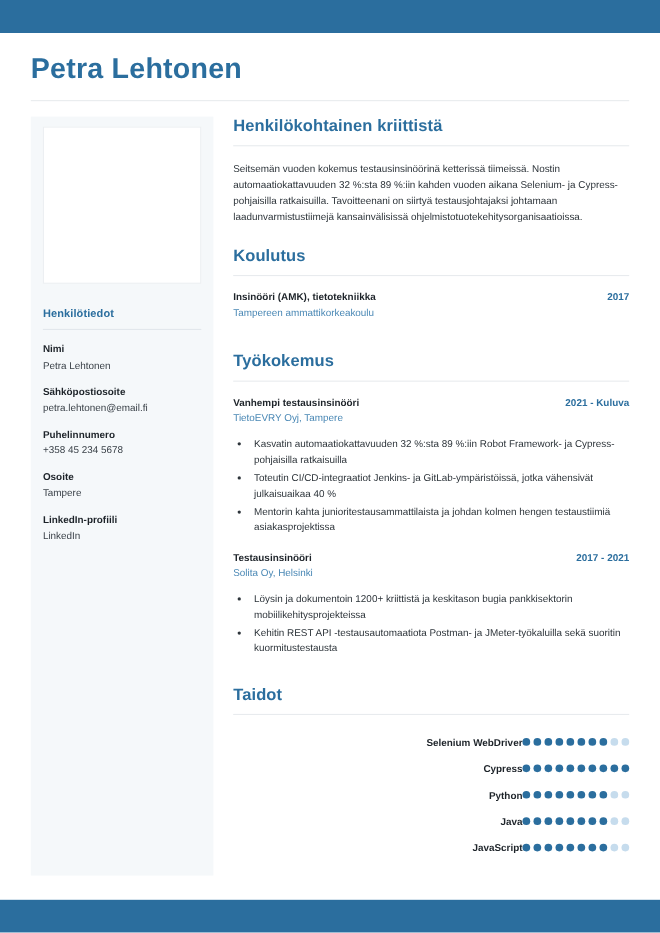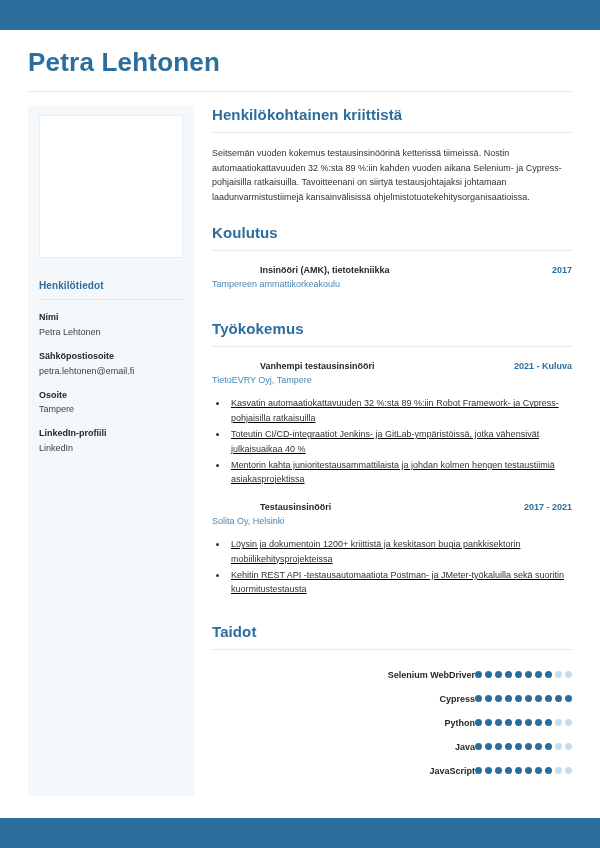--- a/index.html
+++ b/index.html
@@ -135,21 +135,20 @@
     line-height: 1.62;
     margin-bottom: 20px;
   }
 
   
   .entry { margin-bottom: 7px; }
   .entry-row {
     display: flex;
     justify-content: space-between;
     align-items: baseline;
-    margin-left: 48px;
   }
   .entry-title {
     font-size: 9px;
     font-weight: bold;
     color: #1d2329;
     line-height: 1.45;
   }
   .entry-date {
     font-size: 9px;
     font-weight: bold;
@@ -160,21 +159,20 @@
   .entry-org {
     font-size: 9px;
     color: #4a88b5;
     line-height: 1.5;
     margin-top: 1px;
   }
   .entry-bullets {
     margin-top: 9px;
     margin-bottom: 14px;
     padding-left: 16px;
-    text-decoration: underline;
   }
   .entry-bullets li {
     font-size: 9px;
     color: #2d343a;
     line-height: 1.6;
     margin-bottom: 2px;
     padding-left: 3px;
   }
   .spacer-edu { height: 17px; }
   .spacer-exp { height: 8px; }
@@ -223,20 +221,24 @@
       <div class="sidebar-heading">Henkilötiedot</div>
       <div class="sidebar-rule"></div>
       <div id="contact-list">
     <div class="contact-item">
       <div class="contact-label">Nimi</div>
       <div class="contact-value">Petra Lehtonen</div>
     </div>
     <div class="contact-item">
       <div class="contact-label">Sähköpostiosoite</div>
       <div class="contact-value">petra.lehtonen@email.fi</div>
+    </div>
+    <div class="contact-item">
+      <div class="contact-label">Puhelinnumero</div>
+      <div class="contact-value">+358 45 234 5678</div>
     </div>
     <div class="contact-item">
       <div class="contact-label">Osoite</div>
       <div class="contact-value">Tampere</div>
     </div>
     <div class="contact-item">
       <div class="contact-label">LinkedIn-profiili</div>
       <div class="contact-value">LinkedIn</div>
     </div>
         </div>

